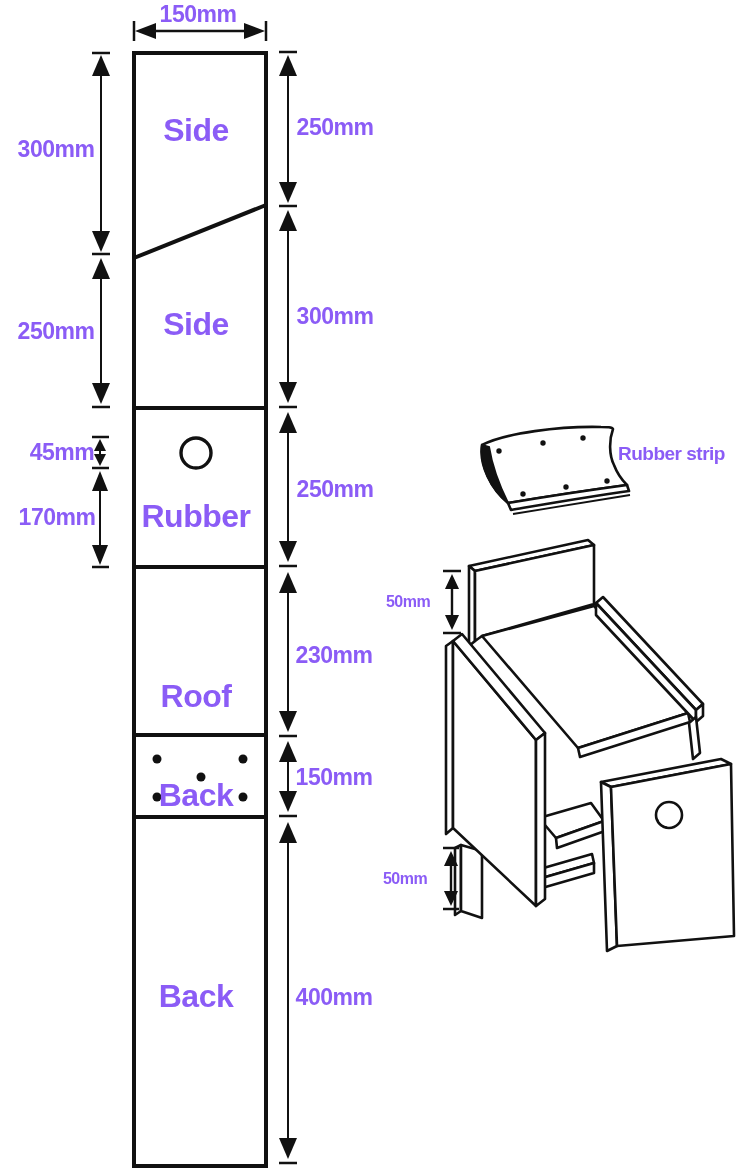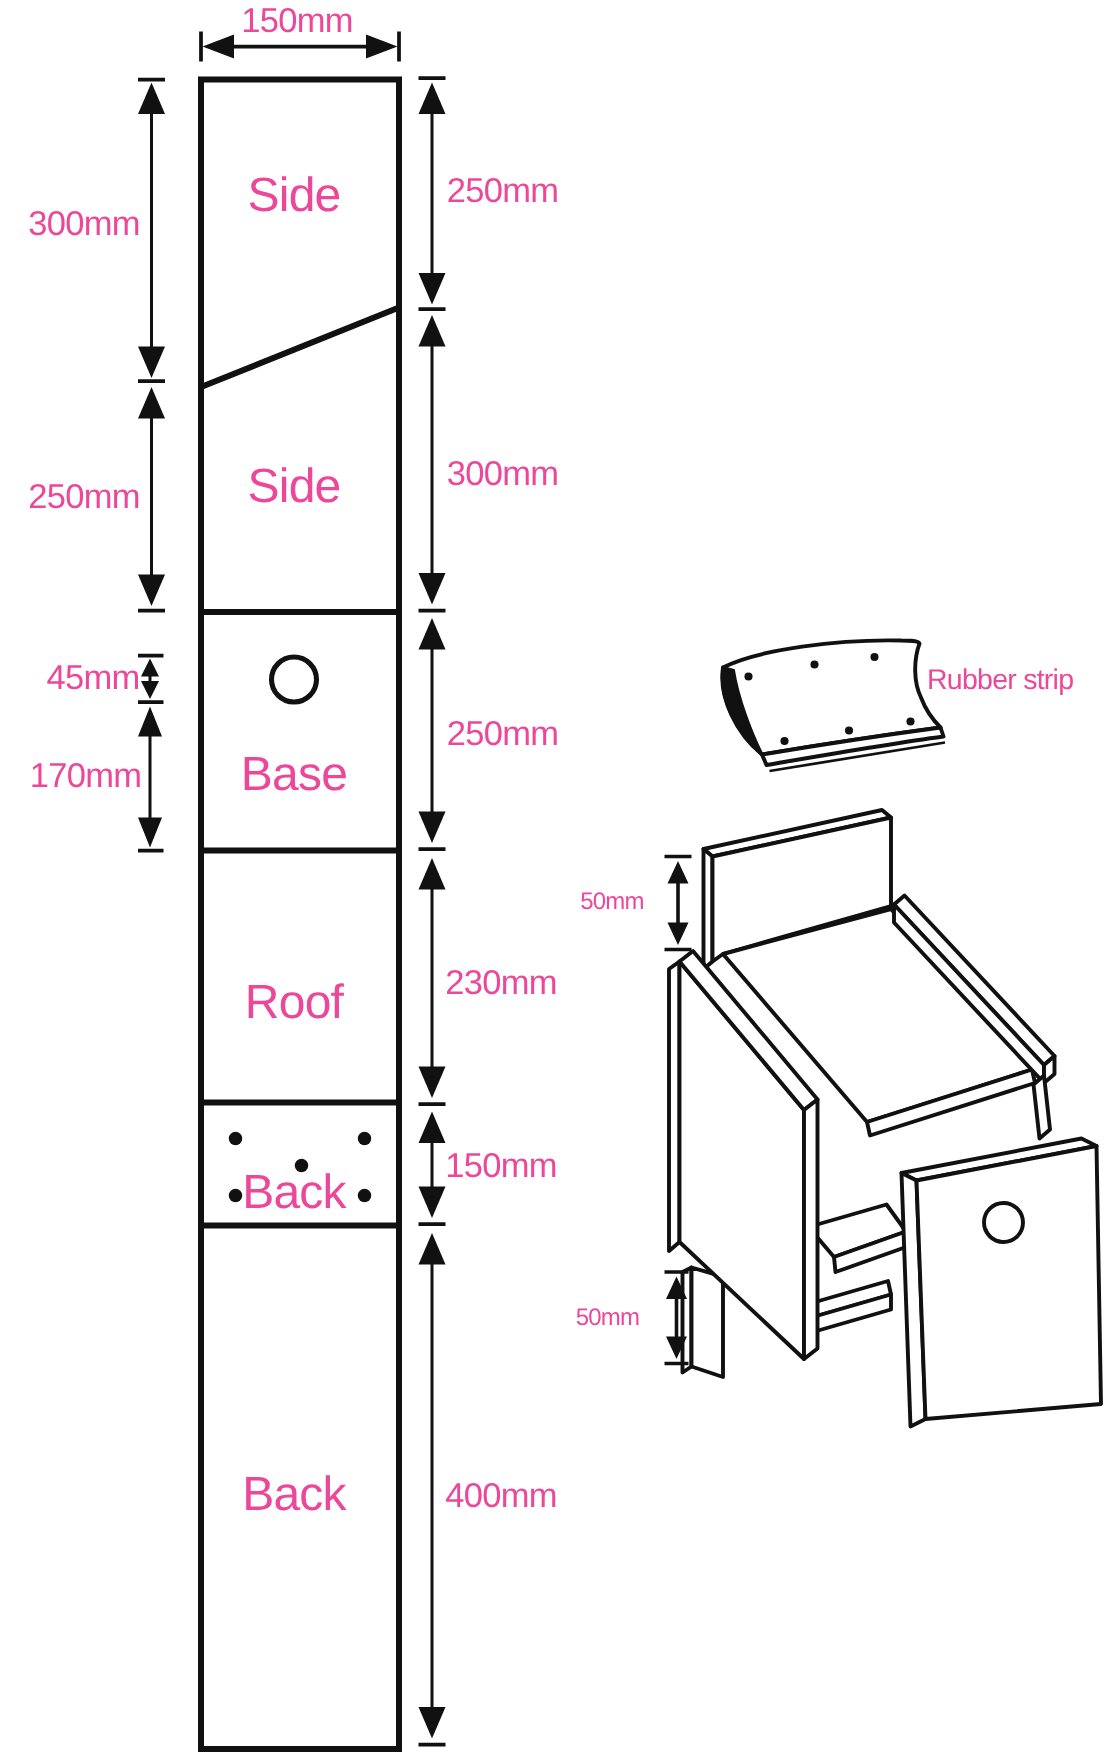--- a/index.html
+++ b/index.html
@@ -1,19 +1,19 @@
 <!DOCTYPE html>
 <html><head>
 <meta charset="utf-8">
 <style>
   html,body{margin:0;padding:0;background:#ffffff;}
   .canvas{position:relative;width:736px;height:1171px;background:#ffffff;overflow:hidden;
           font-family:"Liberation Sans",sans-serif;}
   .canvas svg{position:absolute;left:0;top:0;}
-  .label{position:absolute;font-weight:normal;font-size:23px;color:#ec4899;
+  .label{position:absolute;font-weight:bold;font-size:23px;color:#8b5cf6;
          transform:translate(-50%,-50%);white-space:nowrap;letter-spacing:-0.5px;text-align:center;}
   .label.piece{font-size:32px;}
   .label.asm{font-size:16px;}
   .label.left-anchor{transform:translate(0,-50%);font-size:19px;}
   .ink{stroke:#111;fill:none;}
   .panel{fill:#fff;stroke:#111;stroke-width:2.6;stroke-linejoin:round;}
   .ah{fill:#111;stroke:none;}
 </style>
 </head>
 <body>
@@ -164,22 +164,22 @@
 
   <div class="label" style="left:335px;top:127px">250mm</div>
   <div class="label" style="left:335px;top:316px">300mm</div>
   <div class="label" style="left:335px;top:489px">250mm</div>
   <div class="label" style="left:334px;top:655px">230mm</div>
   <div class="label" style="left:334px;top:777px">150mm</div>
   <div class="label" style="left:334px;top:997px">400mm</div>
 
   <div class="label piece" style="left:196px;top:130px">Side</div>
   <div class="label piece" style="left:196px;top:324px">Side</div>
-  <div class="label piece" style="left:196px;top:516px">Base</div>
-  <div class="label piece" style="left:196px;top:668px">Roof</div>
+  <div class="label piece" style="left:196px;top:516px">Rubber</div>
+  <div class="label piece" style="left:196px;top:696px">Roof</div>
   <div class="label piece" style="left:196px;top:795px">Back</div>
   <div class="label piece" style="left:196px;top:996px">Back</div>
 
   <div class="label left-anchor" style="left:618px;top:454px">Rubber strip</div>
   <div class="label asm" style="left:408px;top:602px">50mm</div>
   <div class="label asm" style="left:405px;top:879px">50mm</div>
 
 </div>
 
 </body></html>

